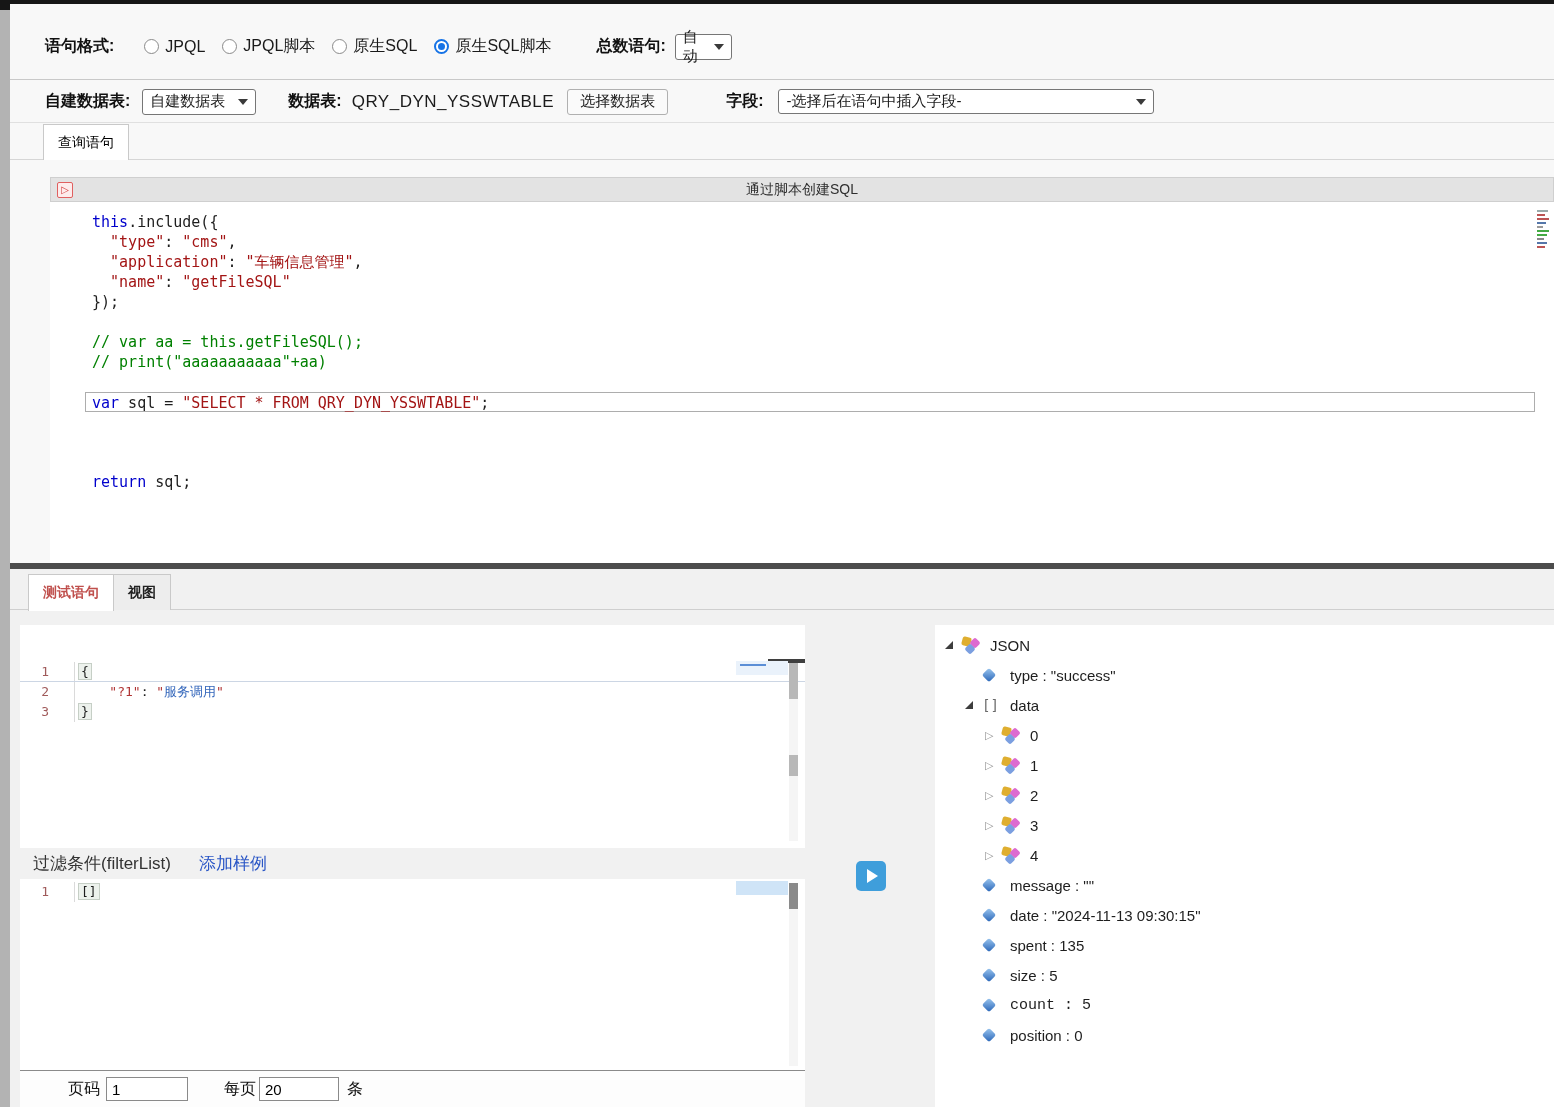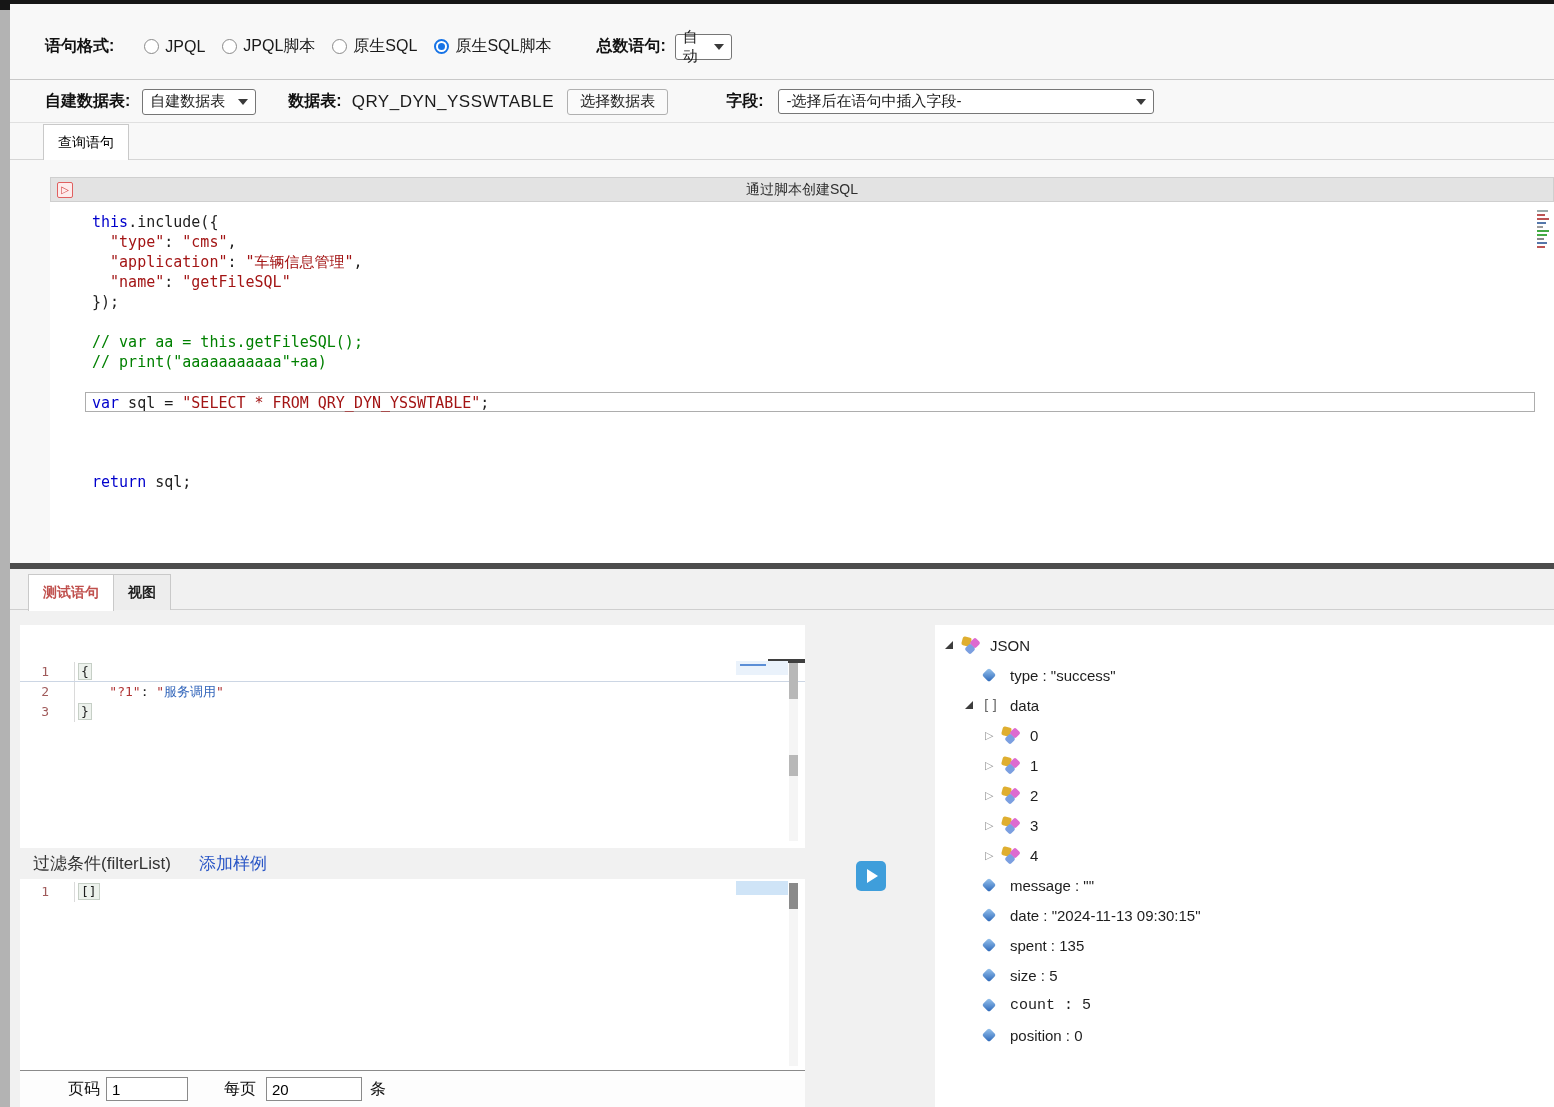--- a/index.html
+++ b/index.html
@@ -67,21 +67,21 @@
   .json-editor .line-content { padding-left:3px; white-space:pre; }
   .json-editor .code-line.underline { border-bottom:1px solid #ccd6e4; }
   .vsb { position:absolute; right:7px; width:9px; background:#f5f5f5; }
   .vsb .thumb { position:absolute; left:0; width:9px; background:#b8b8b8; }
   .sb-top-mark { position:absolute; right:0; width:37px; height:4px; background:#3f3f3f; }
   .mini-note { position:absolute; right:17px; width:52px; height:14px; background:#eaf2fb; }
   .mini-note i { display:block; height:2px; width:26px; margin:3px 0 0 4px; background:#5b8ed6; }
   .pager { position:absolute; left:0; right:0; top:445px; height:37px; border-top:1px solid #8a8a8a; display:flex; align-items:center; padding-left:48px; font-size:16px; color:#111; background:#fdfdfd; }
   .pager input { height:24px; border:1px solid #8a8a8a; font-size:15px; padding-left:5px; font-family:"Liberation Sans",sans-serif; }
   .page-input { width:82px; margin-left:6px; }
-  .per-input { width:96px; margin-left:10px; }
+  .per-input { width:80px; margin-left:3px; }
   .per-label { margin-left:36px; }
   .unit-label { margin-left:8px; }
 
   .run-btn { position:absolute; left:846px; top:292px; width:30px; height:30px; background:#3f9edb; border-radius:5px; cursor:pointer; }
   .run-btn .play-tri { width:0; height:0; border-left:11px solid #fff; border-top:7px solid transparent; border-bottom:7px solid transparent; margin:8px 0 0 11px; }
 
   .right-panel { position:absolute; left:925px; top:56px; width:619px; height:482px; background:#fff; }
   .tree { padding-top:5px; }
   .tree-row { height:30px; display:flex; align-items:center; font-size:15px; color:#1e1e1e; }
   .arrow { width:17px; flex:0 0 17px; display:flex; align-items:center; }

